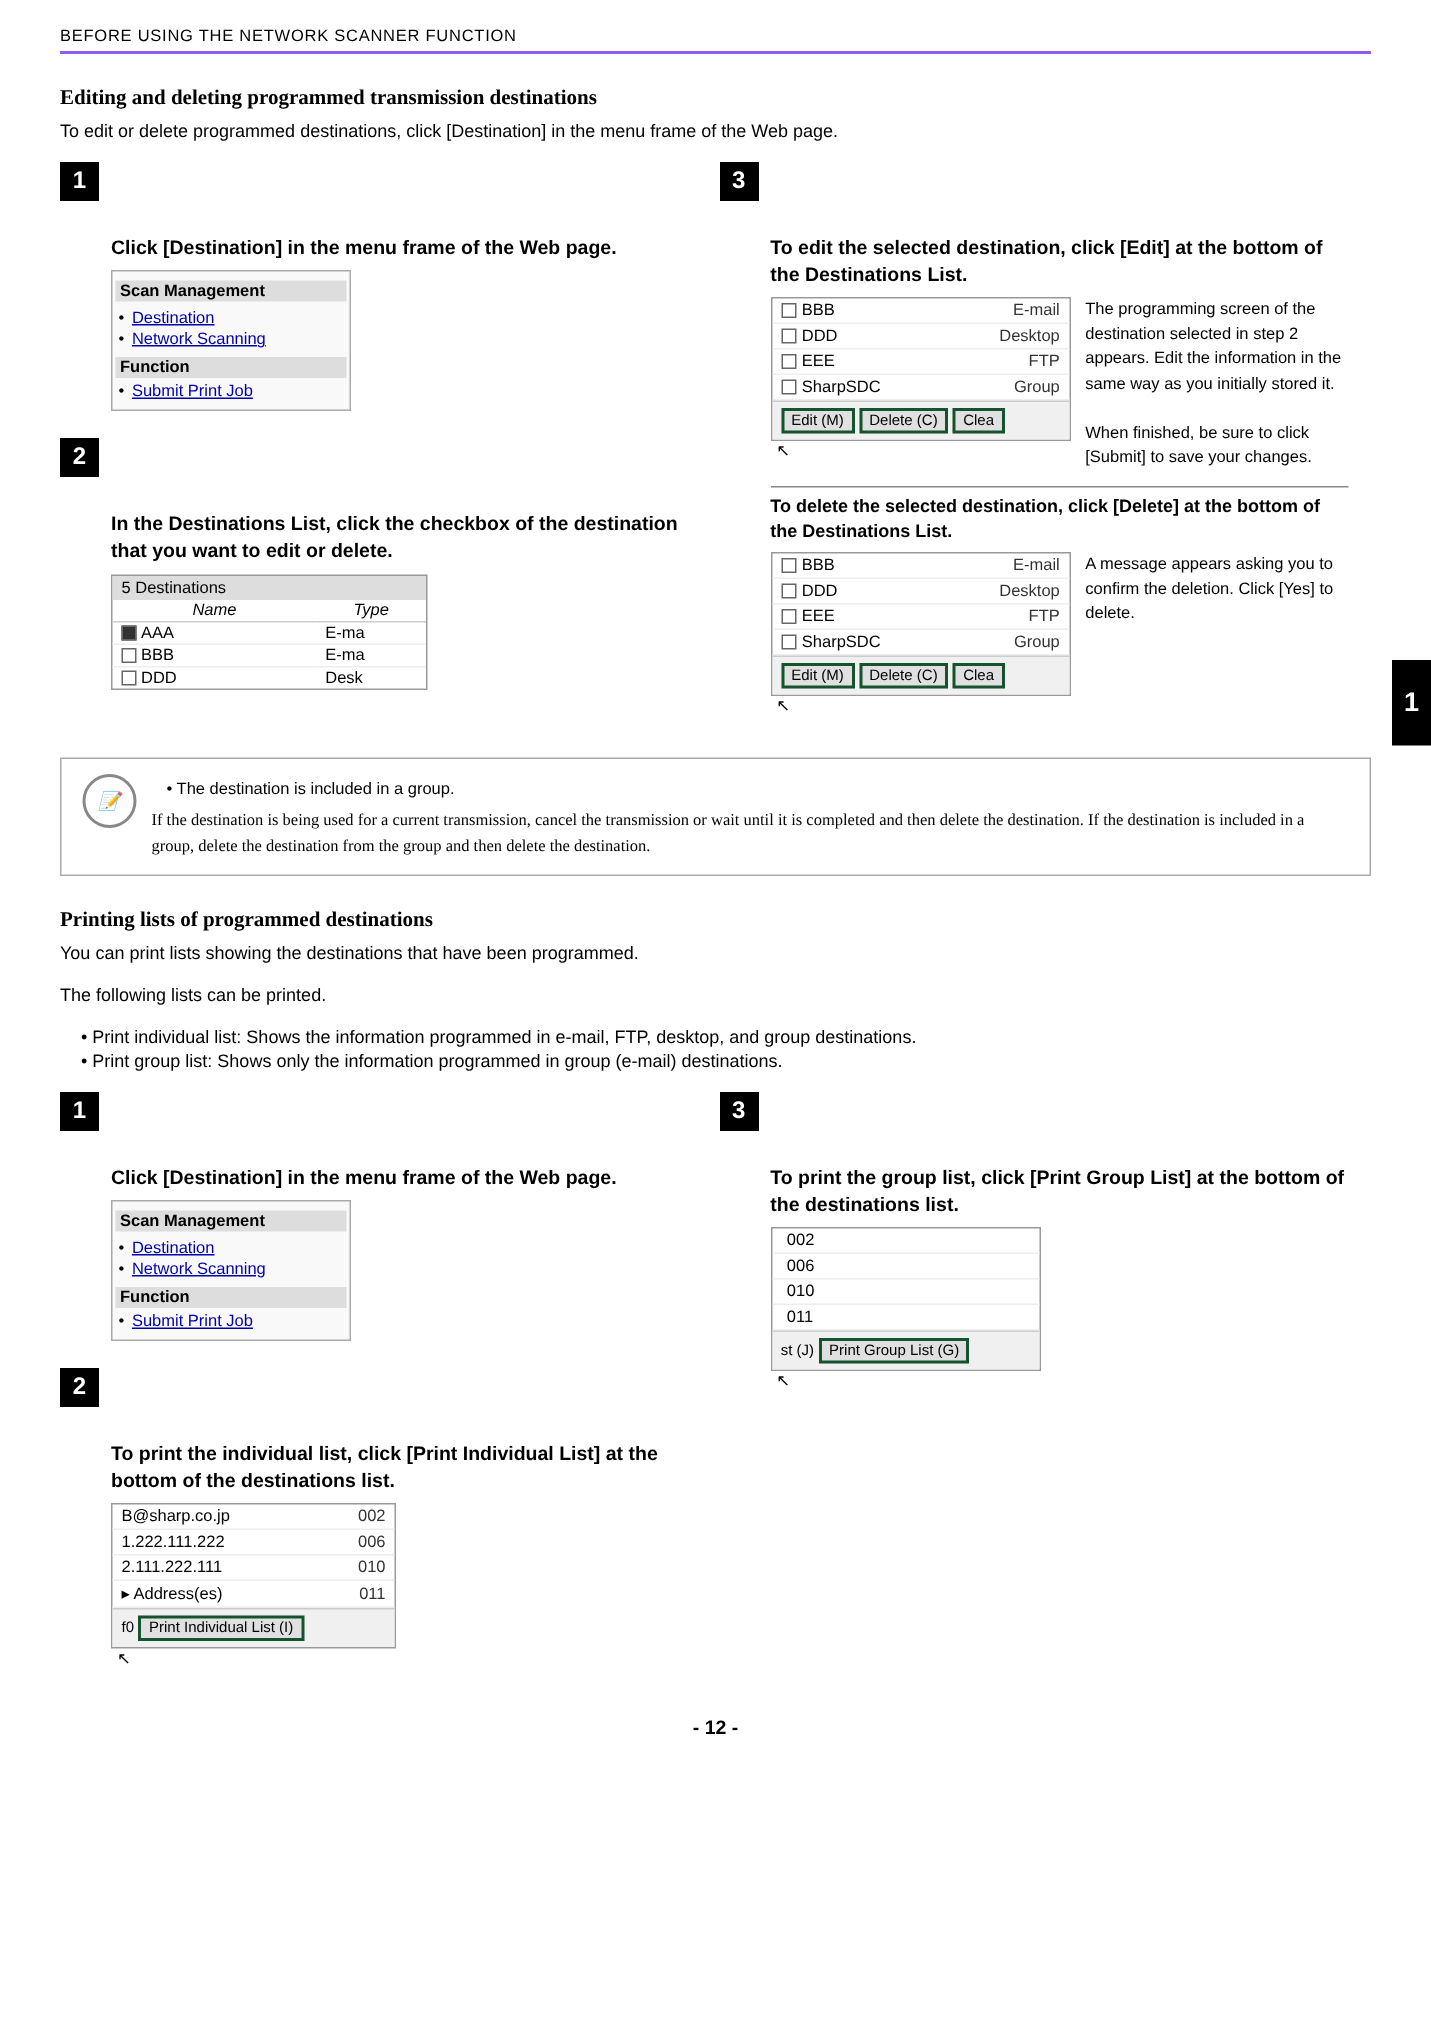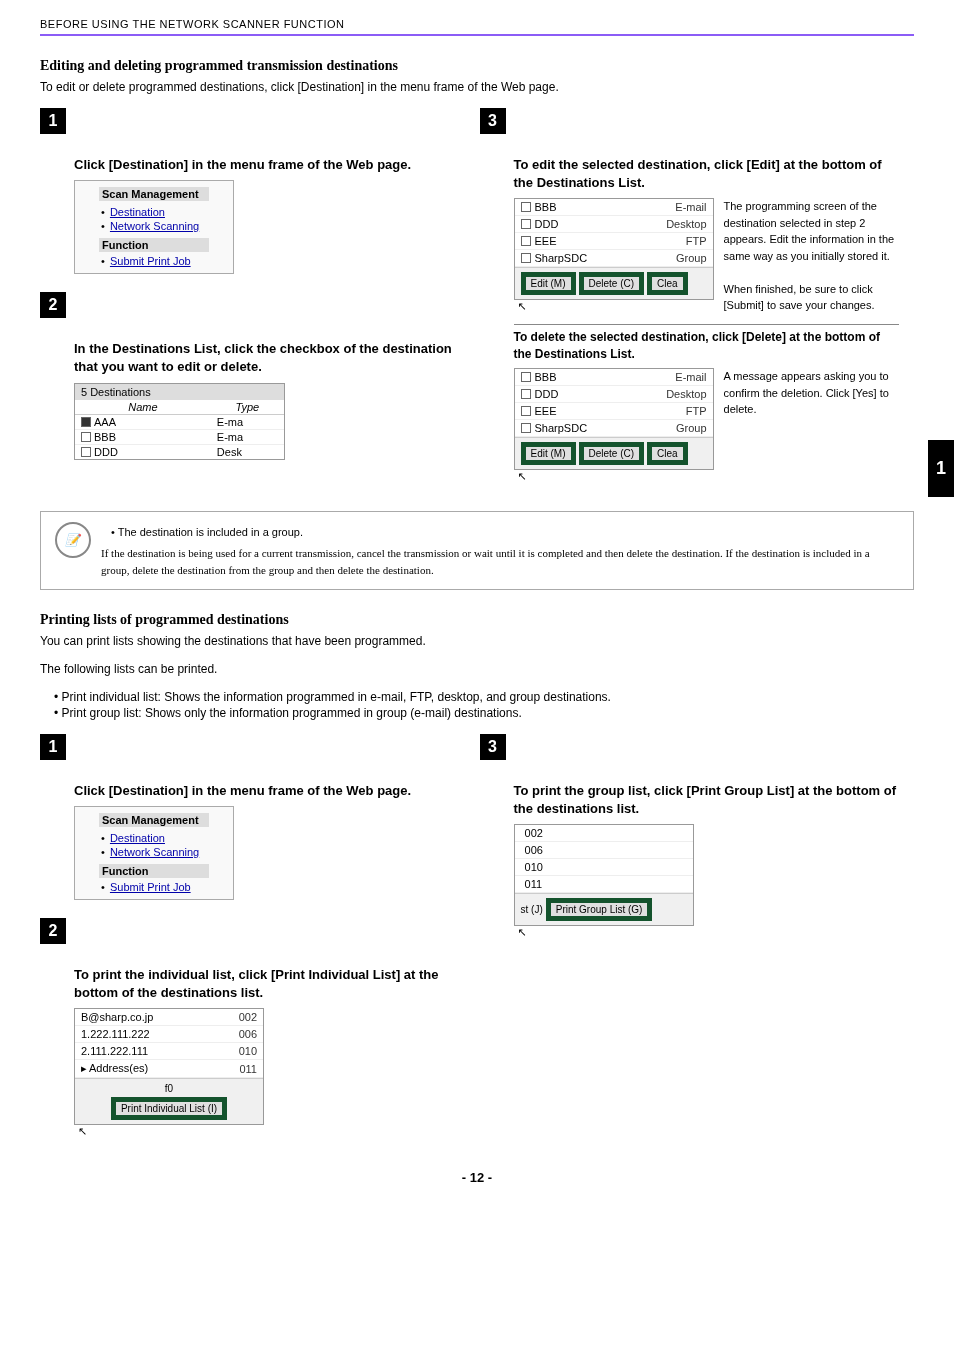--- a/index.html
+++ b/index.html
@@ -83,21 +83,21 @@
       font-size: 13px;
       font-weight: bold;
       margin-bottom: 6px;
       line-height: 1.4;
       margin-top: 48px;
     }
 
     
     .scan-management-box {
       border: 1px solid #aaa;
-      padding: 6px 24px;
+      padding: 6px 2px;
       background: #f9f9f9;
       font-size: 11px;
       width: 160px;
       margin-bottom: 6px;
     }
 
     .scan-management-box .box-title {
       font-weight: bold;
       font-size: 11px;
       margin-bottom: 3px;
@@ -207,21 +207,21 @@
     .dest-list-box .btn-row {
       display: flex;
       gap: 3px;
       padding: 4px 6px;
       background: #f0f0f0;
       border-top: 1px solid #ccc;
     }
 
     .mini-btn {
       background: #e0e0e0;
-      border: 5px solid #14532d;
+      border: 2px solid #14532d;
       font-size: 10px;
       padding: 1px 5px;
       cursor: pointer;
     }
 
     
     .step3-content {
       display: flex;
       gap: 10px;
       align-items: flex-start;
@@ -319,21 +319,20 @@
       color: #333;
     }
 
     .print-list-box .btn-row {
       display: flex;
       gap: 3px;
       padding: 4px 6px;
       background: #f0f0f0;
       border-top: 1px solid #ccc;
       align-items: center;
-      flex-direction: column;
     }
 
     
     .group-list-box {
       border: 1px solid #999;
       font-size: 11px;
       width: 180px;
     }
 
     .group-list-box .group-row {

